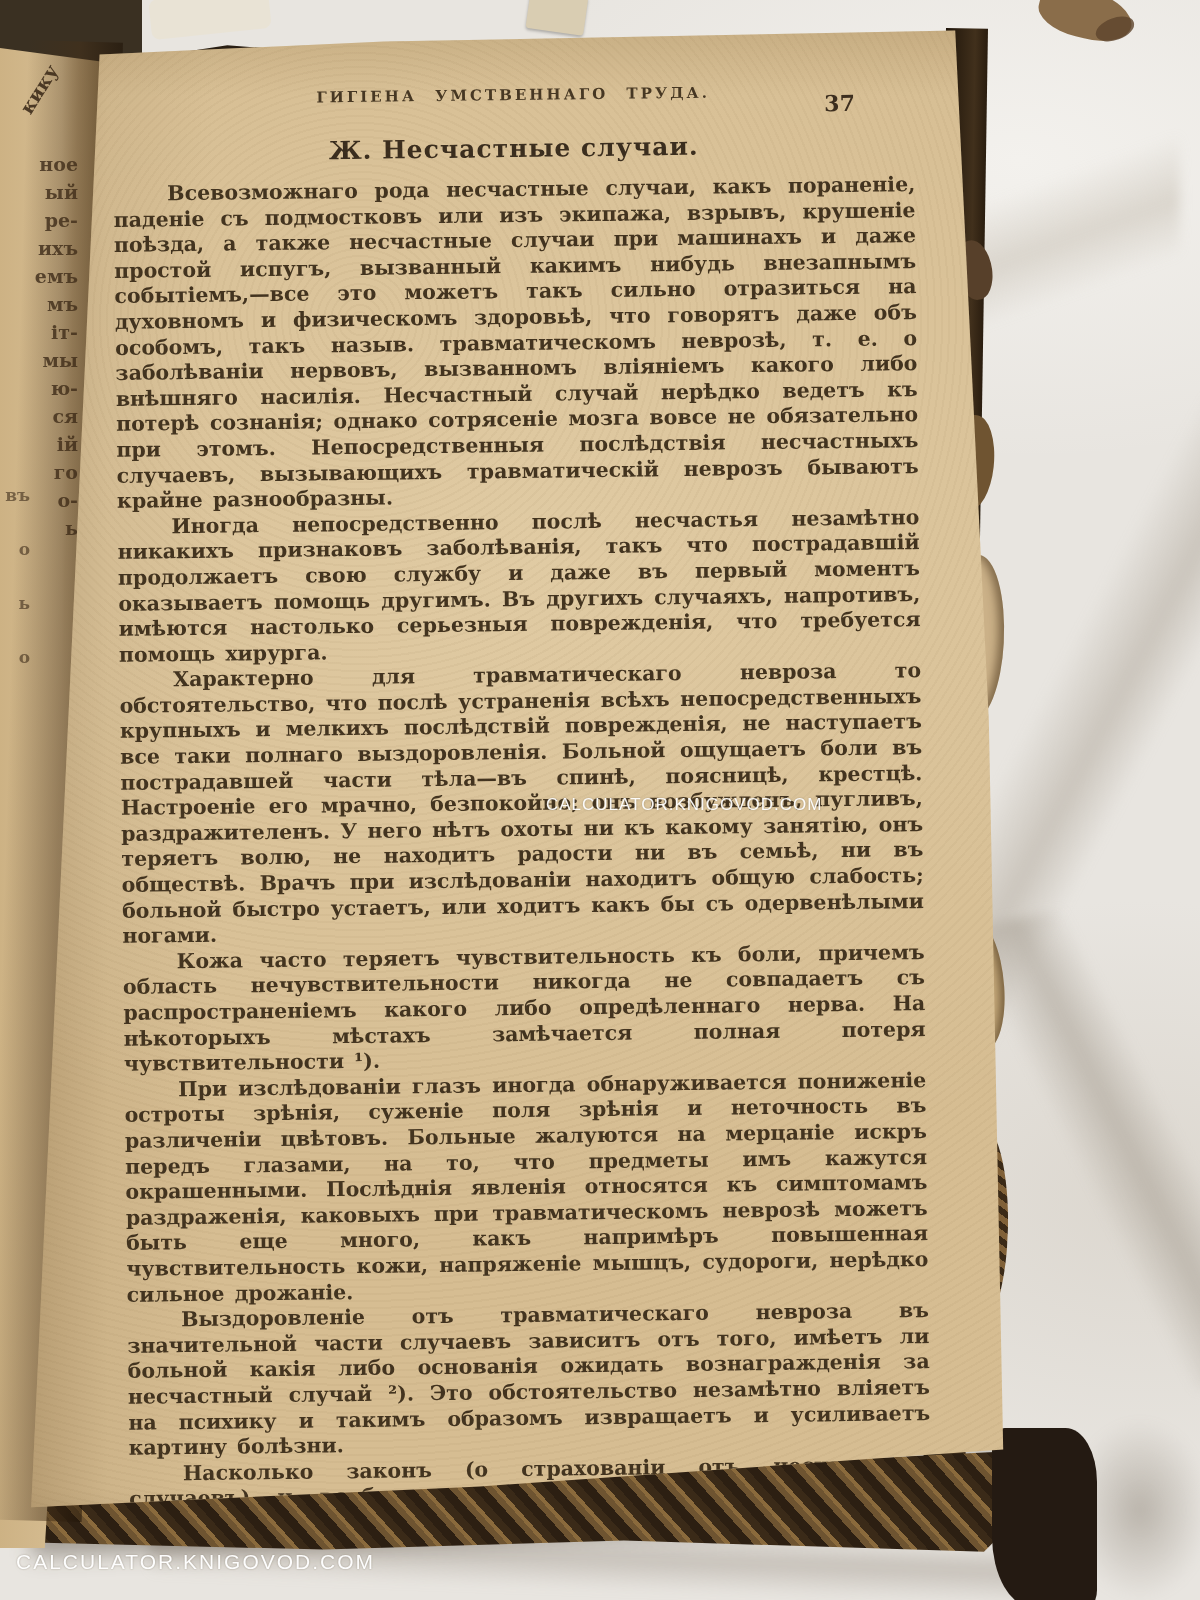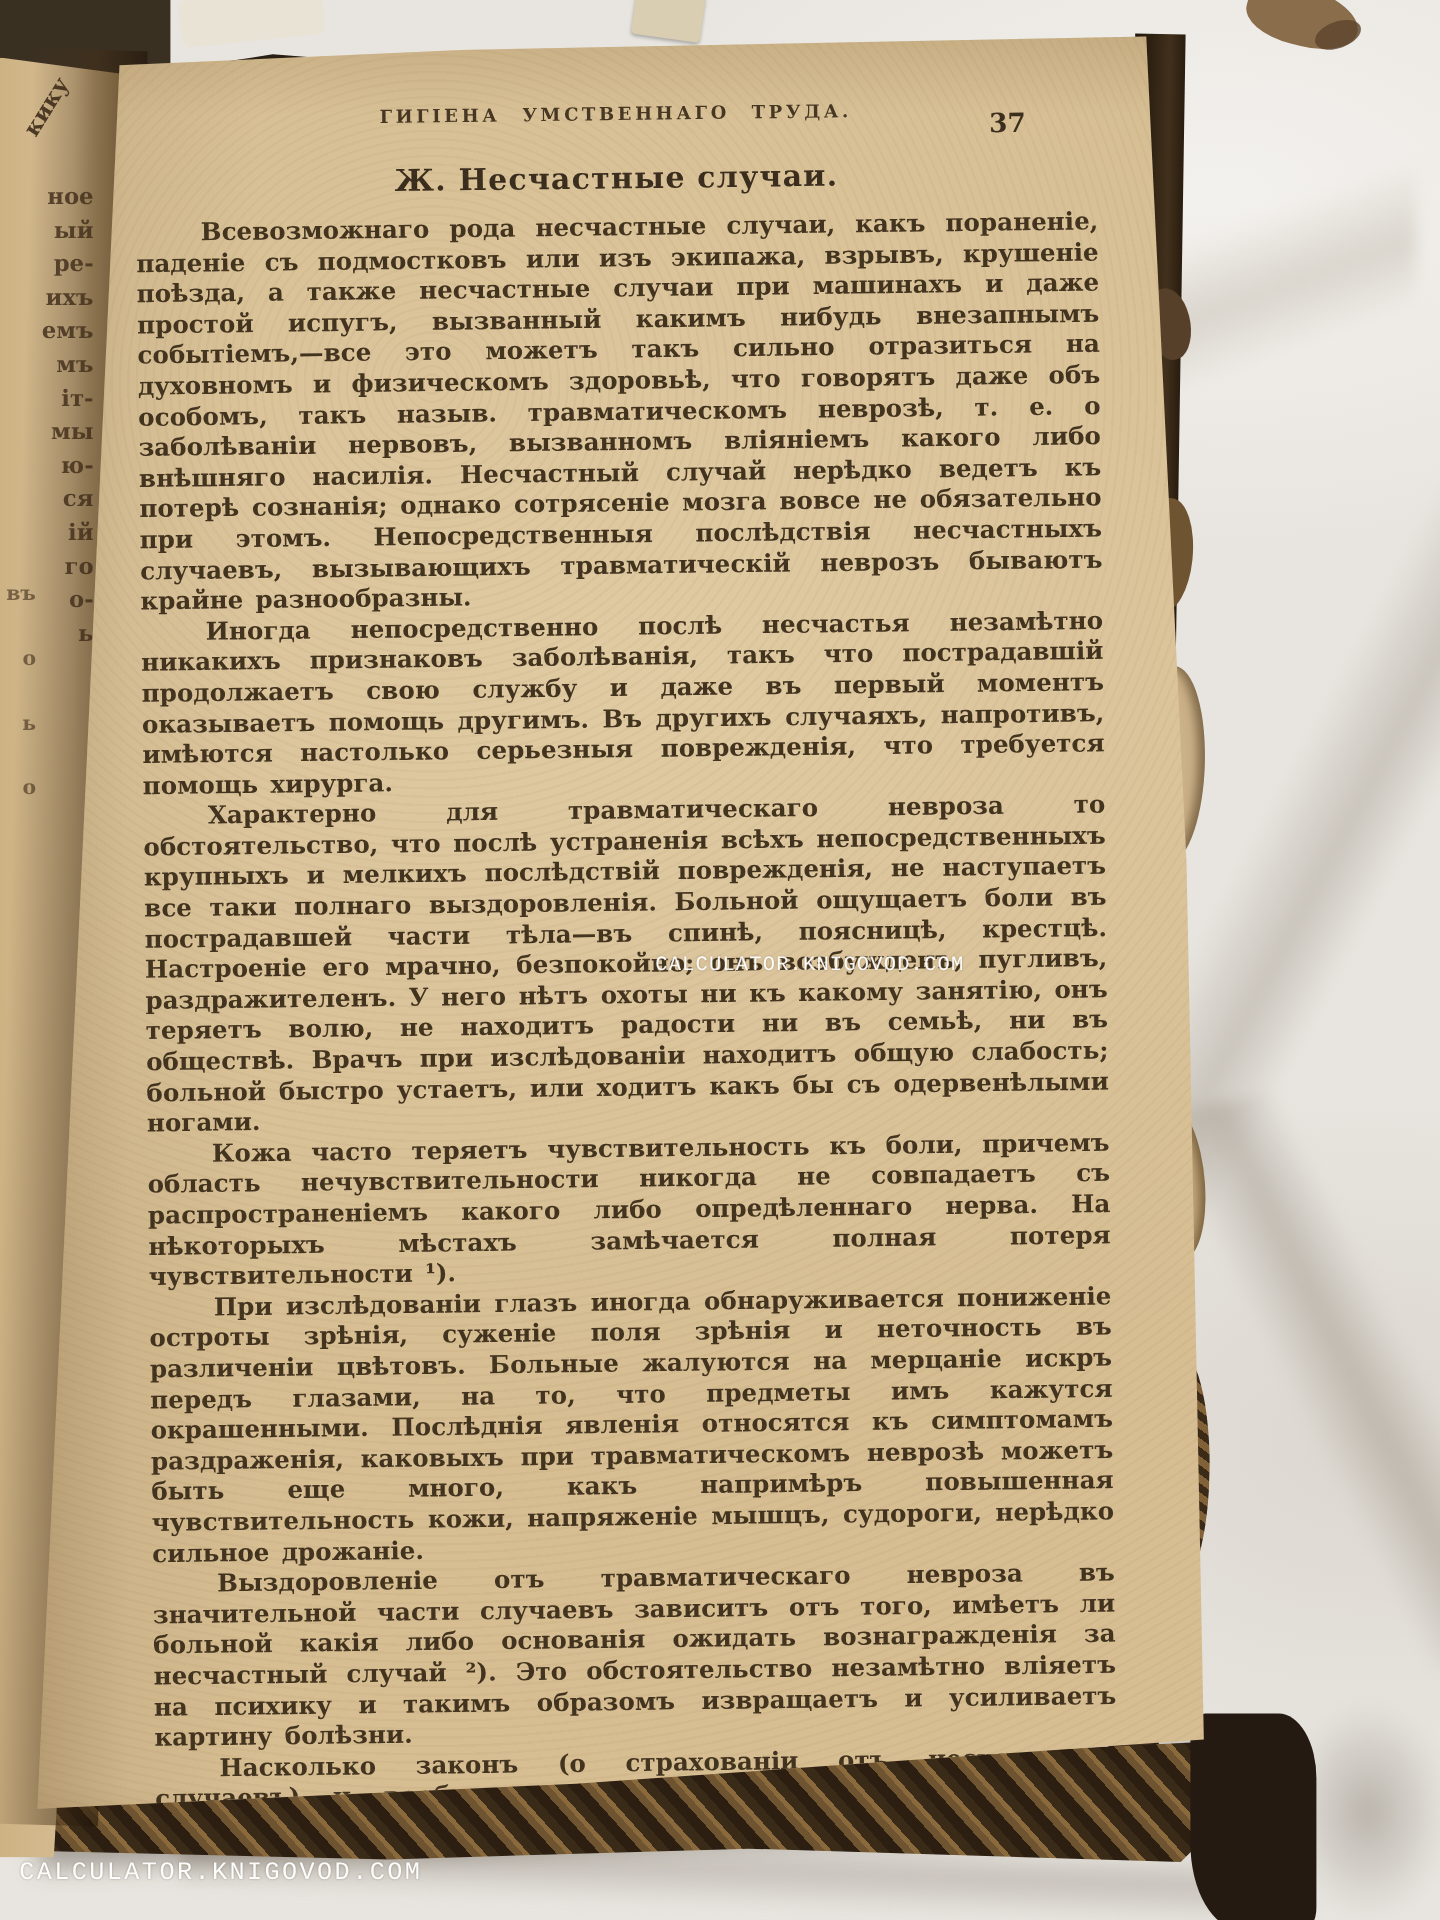--- a/index.html
+++ b/index.html
@@ -91,21 +91,21 @@
   .running-header{text-align:center;font-size:15px;font-weight:bold;letter-spacing:3px;word-spacing:10px;color:#463723;}
   .pagenum{position:absolute;left:712px;top:8px;font-size:22px;font-weight:bold;}
   .section-heading{margin:30px 0 0 0;text-align:center;font-size:25px;font-weight:bold;letter-spacing:1px;color:#3a2d1e;}
   .paragraphs{margin-top:14px;font-size:20.5px;line-height:25.6px;font-weight:bold;text-align:justify;color:#42331f;}
   .paragraphs p{margin:0;text-indent:54px;word-spacing:3px;}
   .fn-rule{margin:12px 0 6px 2px;width:300px;height:2px;background:#54432c;}
   .footnotes{font-size:15.5px;line-height:21px;font-weight:bold;text-align:justify;color:#46361f;}
   .footnotes p{margin:0;word-spacing:2px;}
 
   
-  .wm{position:absolute;font-family:Liberation Mono, monospace;color:var(--c-wm);
+  .wm{position:absolute;font-family:Liberation Sans, sans-serif;color:var(--c-wm);
     text-shadow:0 0 2px rgba(120,110,90,.6);letter-spacing:1px;}
   .wm-center{left:546px;top:795px;font-size:17px;opacity:.95;}
   .wm-bottom{left:16px;top:1550px;font-size:21px;opacity:.97;letter-spacing:2px;}
 </style>
 </head>
 <body>
 
 <div class="scene">
 
   <div class="vein v1"></div>

